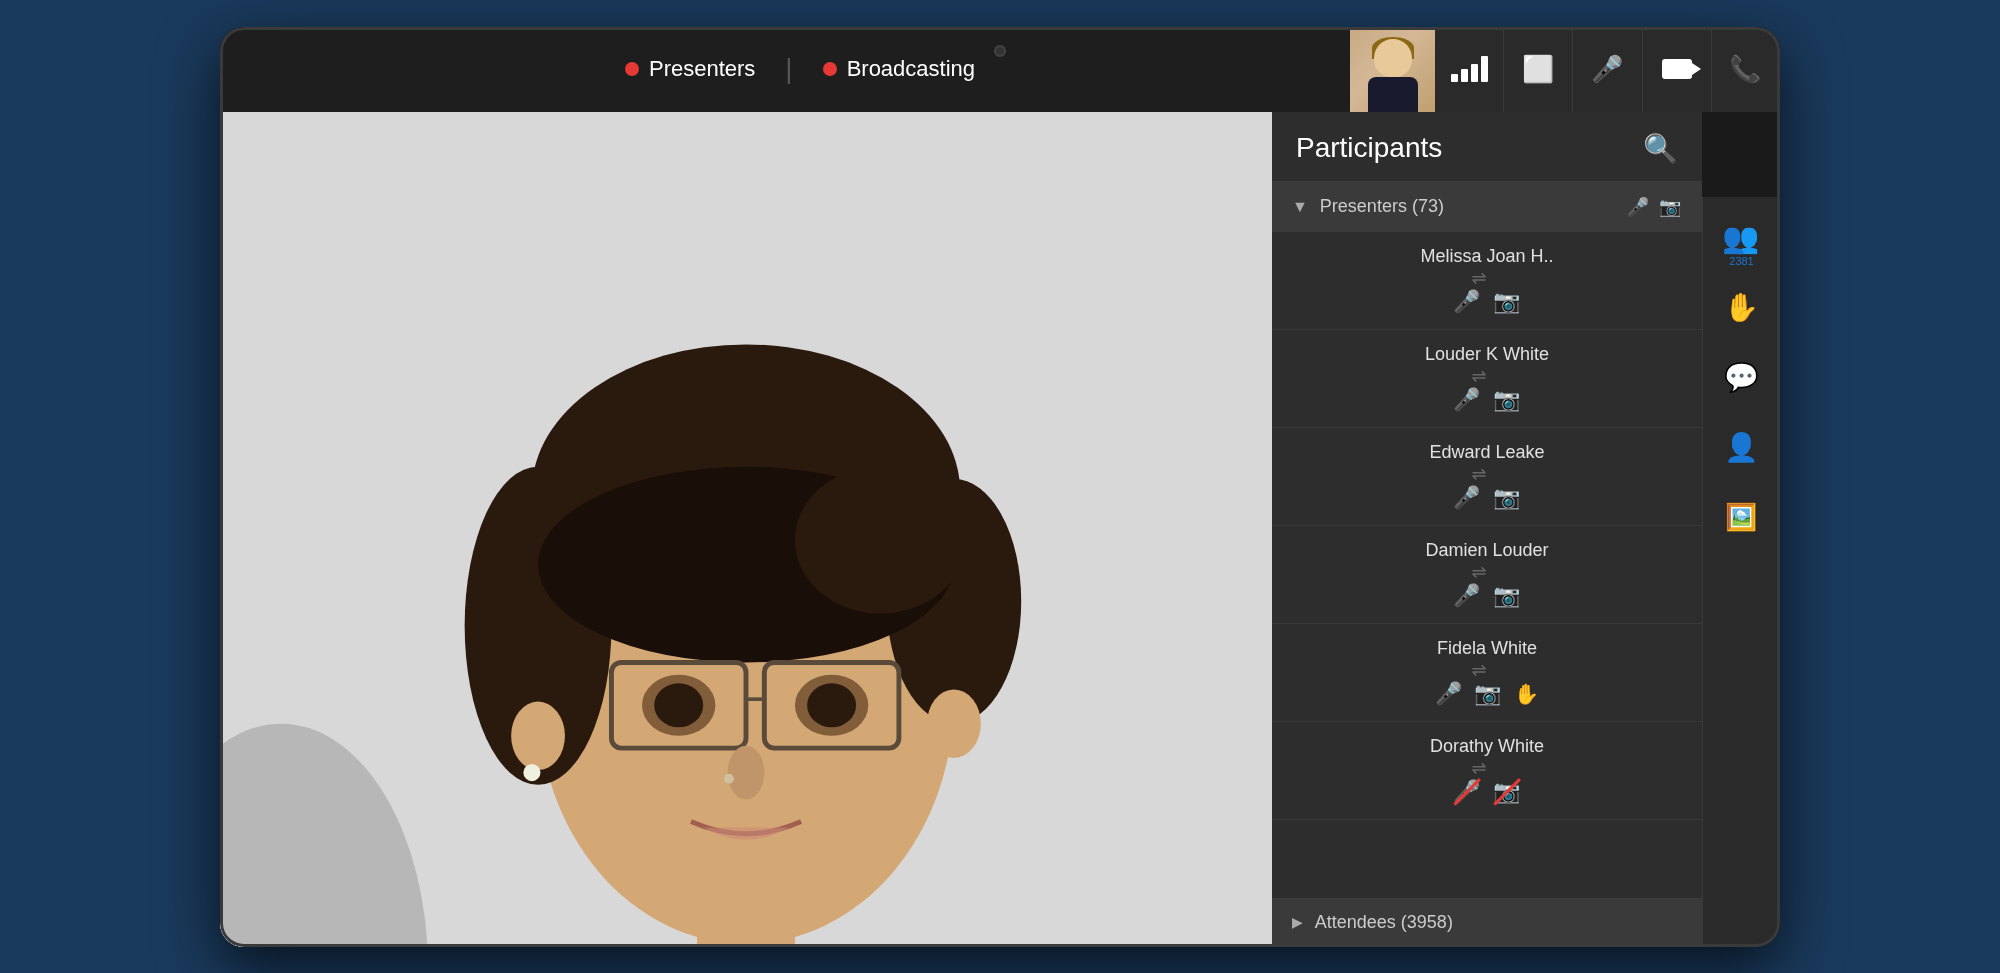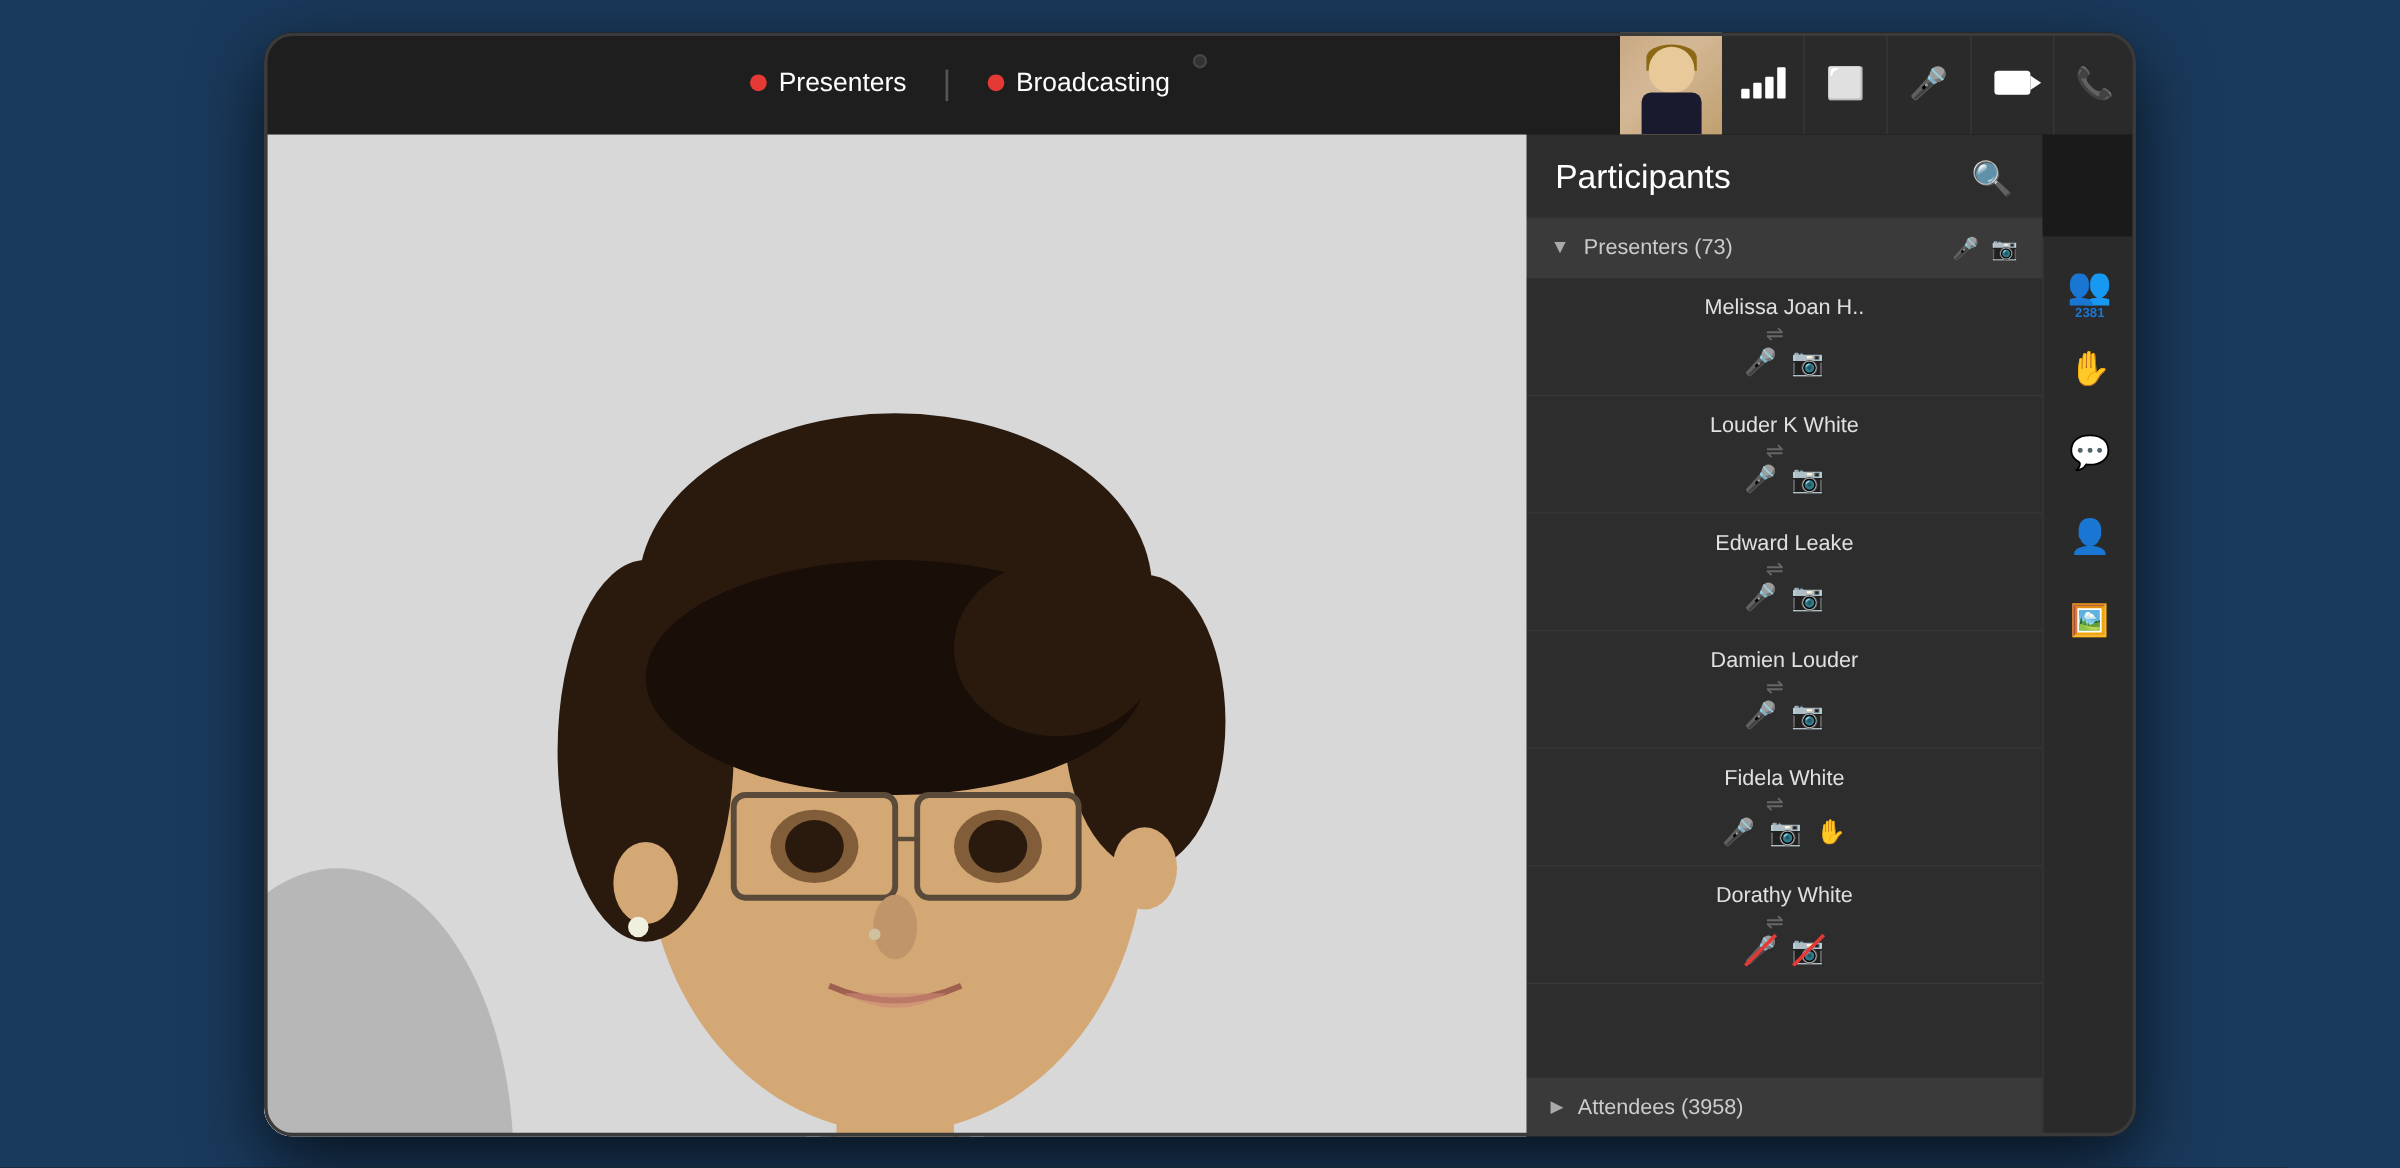--- a/index.html
+++ b/index.html
@@ -342,21 +342,21 @@
       color: #1976d2;
     }
 
     .badge {
       position: absolute;
       bottom: 2px;
       left: 50%;
       transform: translateX(-50%);
       font-size: 11px;
       color: #1976d2;
-      font-weight: 700;
+      font-weight: 400;
       white-space: nowrap;
     }
 
     
     .video-person {
       position: absolute;
       inset: 0;
     }
 
     

